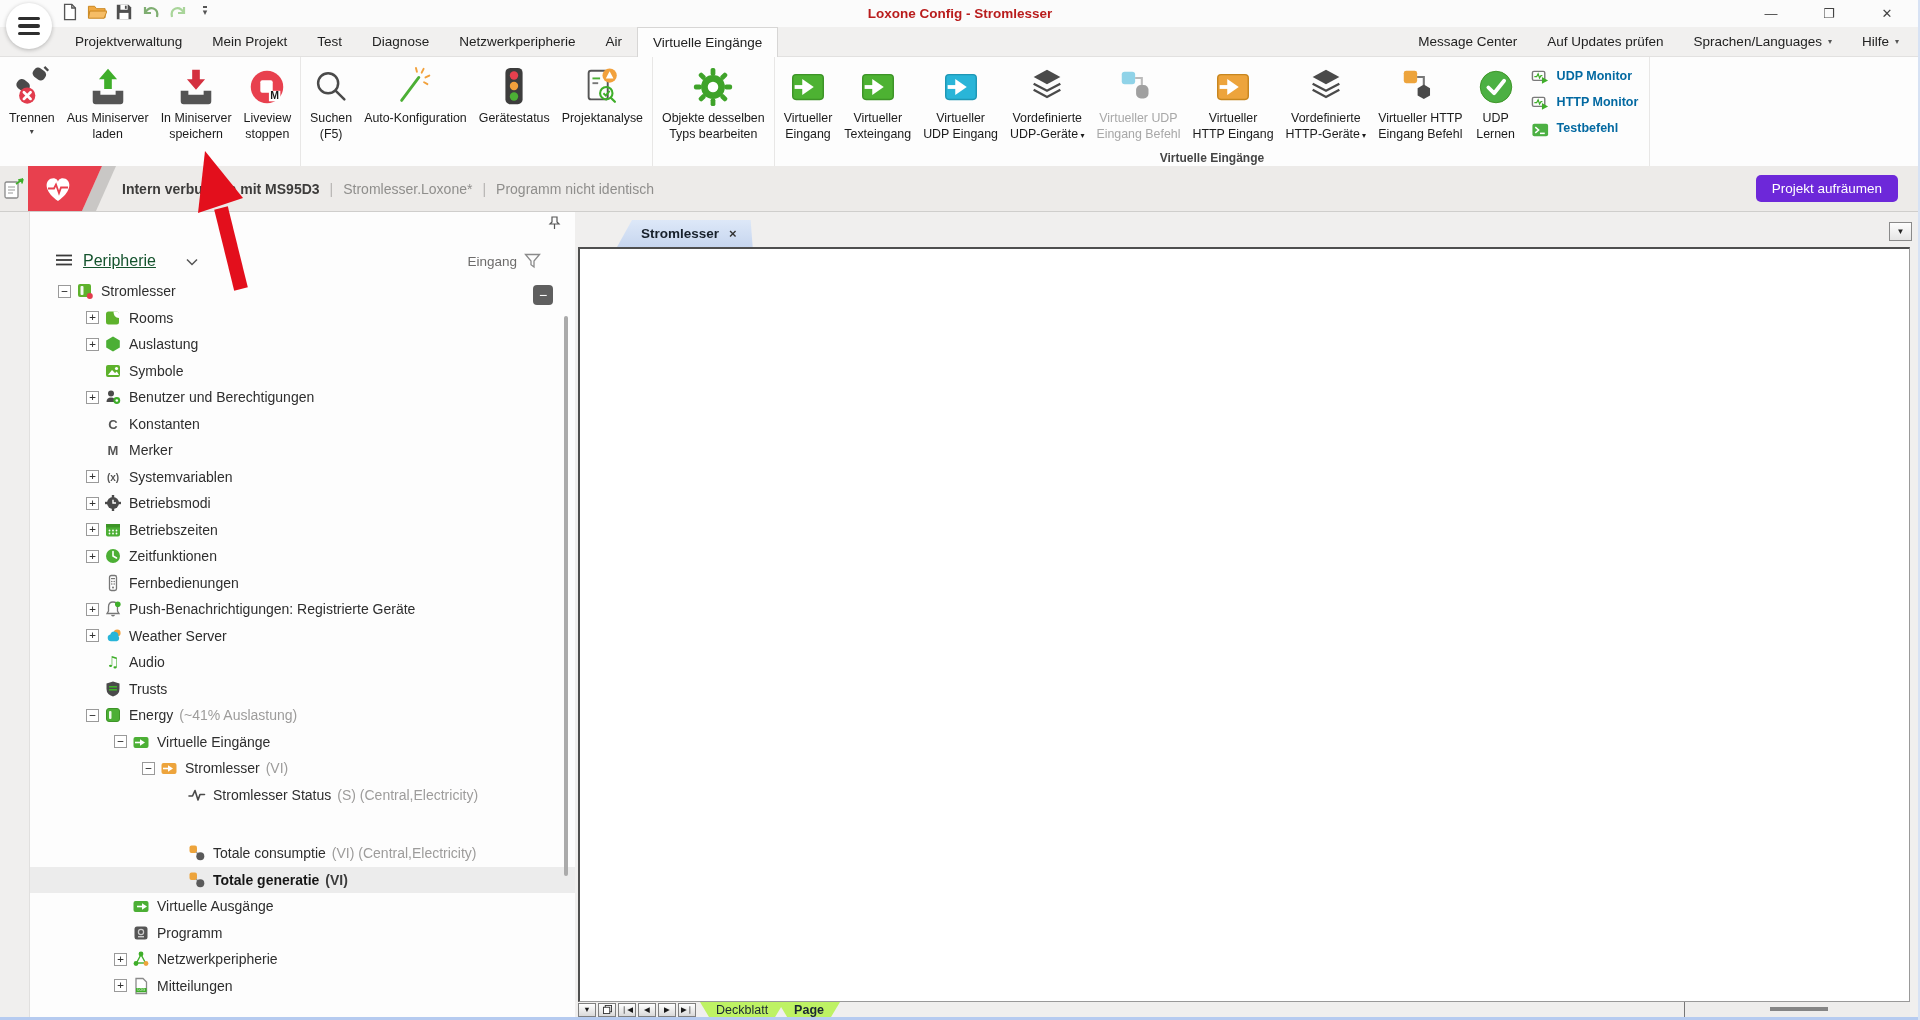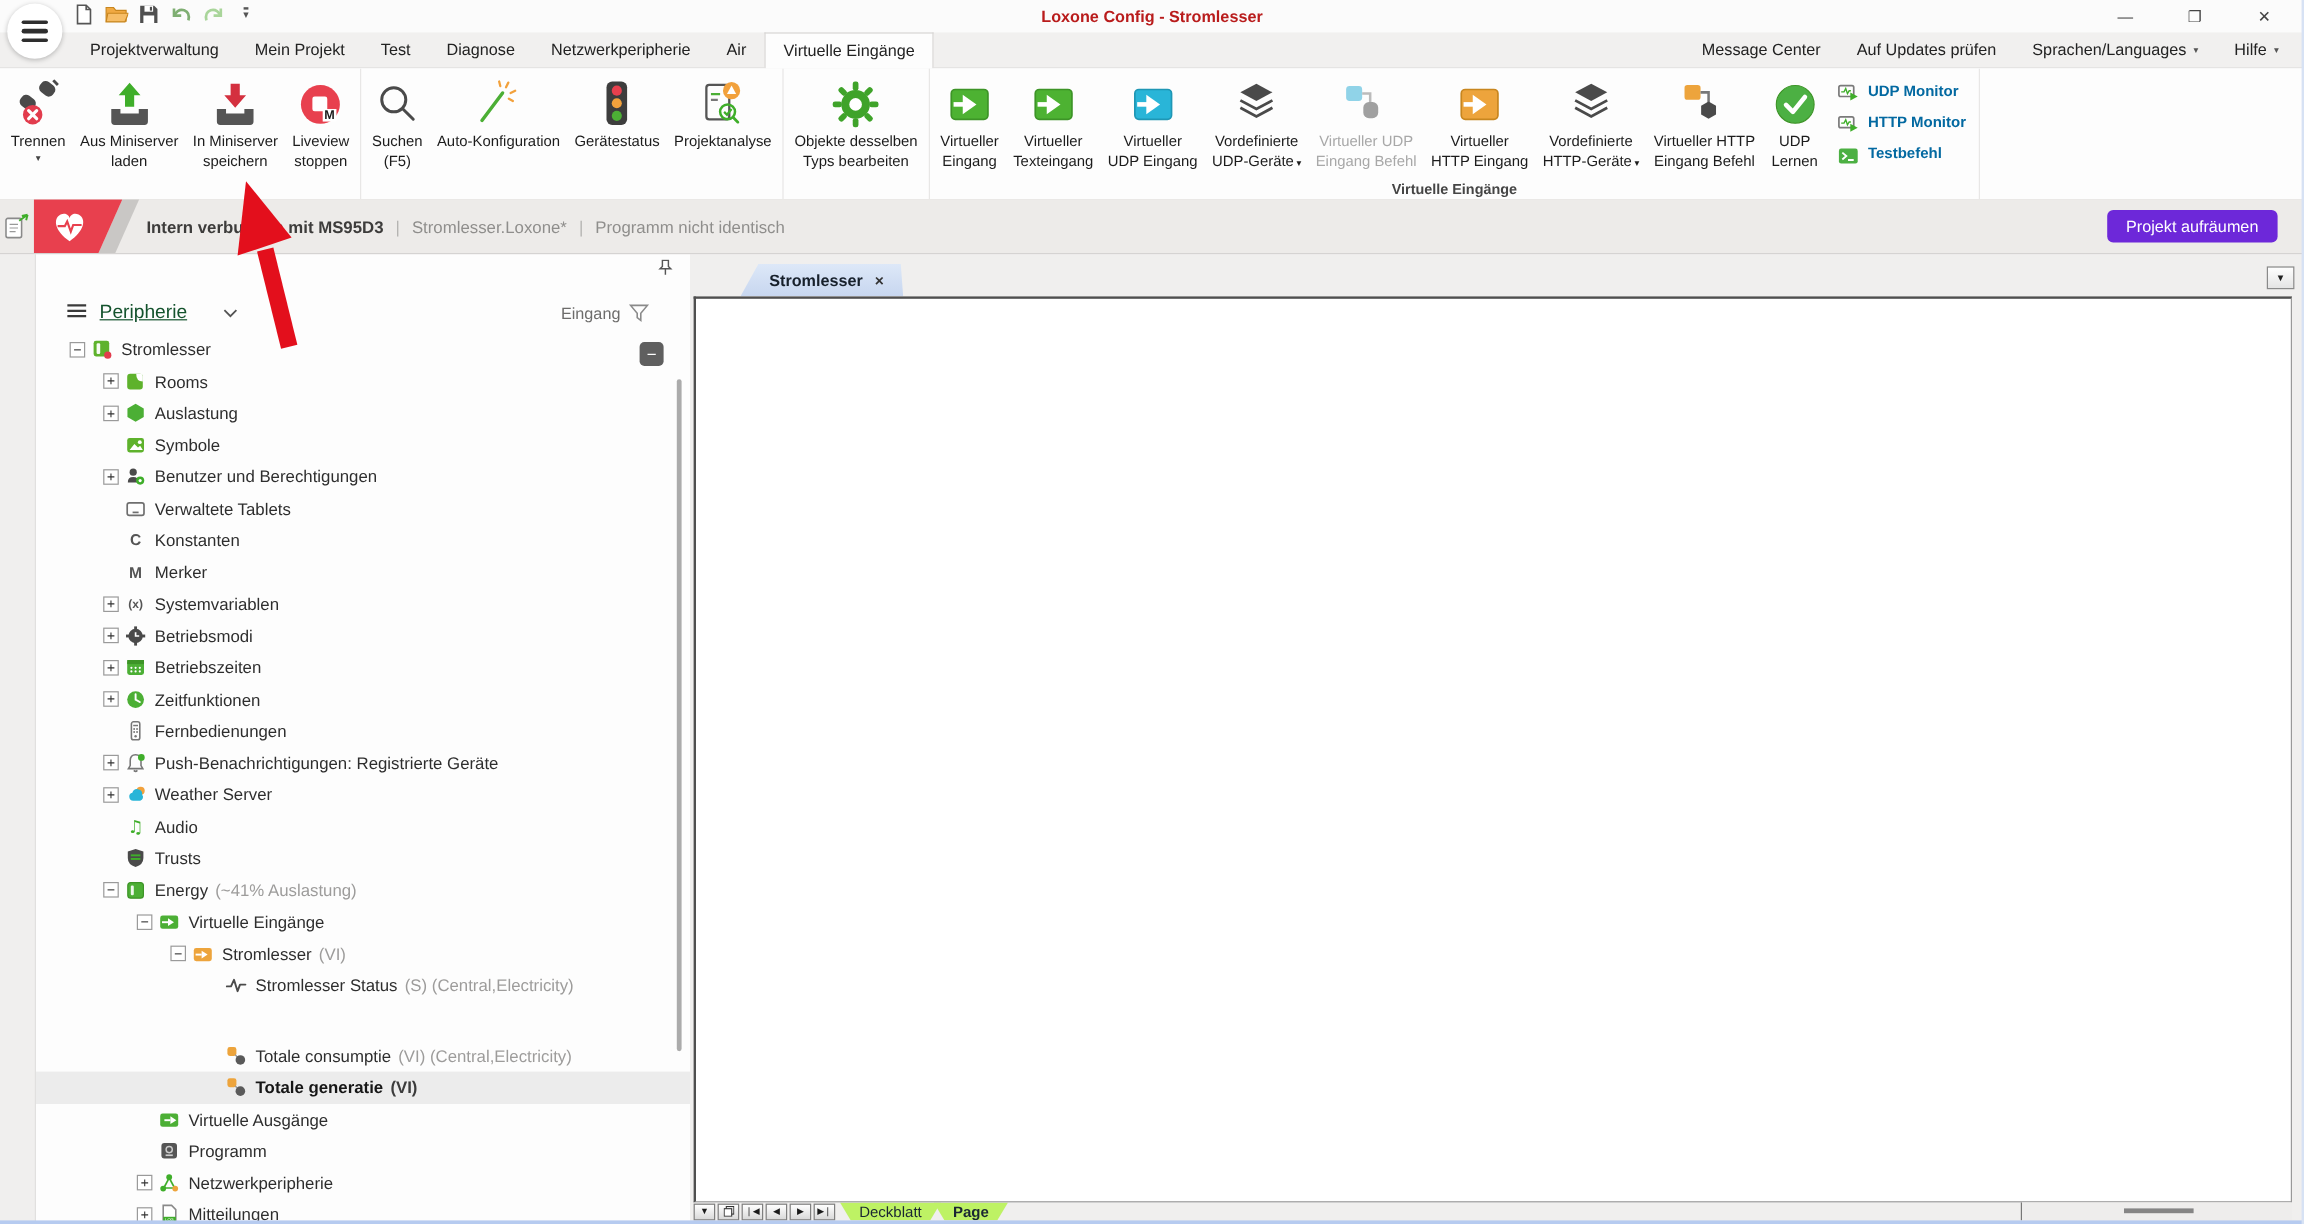--- a/index.html
+++ b/index.html
@@ -584,30 +584,20 @@
             <circle cx="12.8" cy="12.5" r="3.4" fill="#3fae2a"></circle>
             <circle cx="12.8" cy="12.5" r="1.3" fill="#fff"></circle>
           </svg>
         </span>
         <span class="tlabel">Benutzer und Berechtigungen</span>
       </div>
       <div class="trow" style="padding-left: 56px;">
         <span class="expander empty"></span>
         <span class="ticn">
           <svg width="18" height="18" viewBox="0 0 18 18">
-            <rect x="2" y="4" width="14" height="10.5" rx="1.8" fill="none" stroke="#6e6e6e" stroke-width="1.4"></rect>
-            <rect x="6.5" y="11.3" width="5" height="1.4" fill="#6e6e6e"></rect>
-          </svg>
-        </span>
-        <span class="tlabel">Verwaltete Tablets</span>
-      </div>
-      <div class="trow" style="padding-left: 56px;">
-        <span class="expander empty"></span>
-        <span class="ticn">
-          <svg width="18" height="18" viewBox="0 0 18 18">
             <text x="9" y="13.5" font-size="13" font-weight="bold" fill="#555" text-anchor="middle" font-family="Liberation Sans">C</text>
           </svg>
         </span>
         <span class="tlabel">Konstanten</span>
       </div>
       <div class="trow" style="padding-left: 56px;">
         <span class="expander empty"></span>
         <span class="ticn">
           <svg width="18" height="18" viewBox="0 0 18 18">
             <text x="9" y="13.5" font-size="13" font-weight="bold" fill="#555" text-anchor="middle" font-family="Liberation Sans">M</text>

